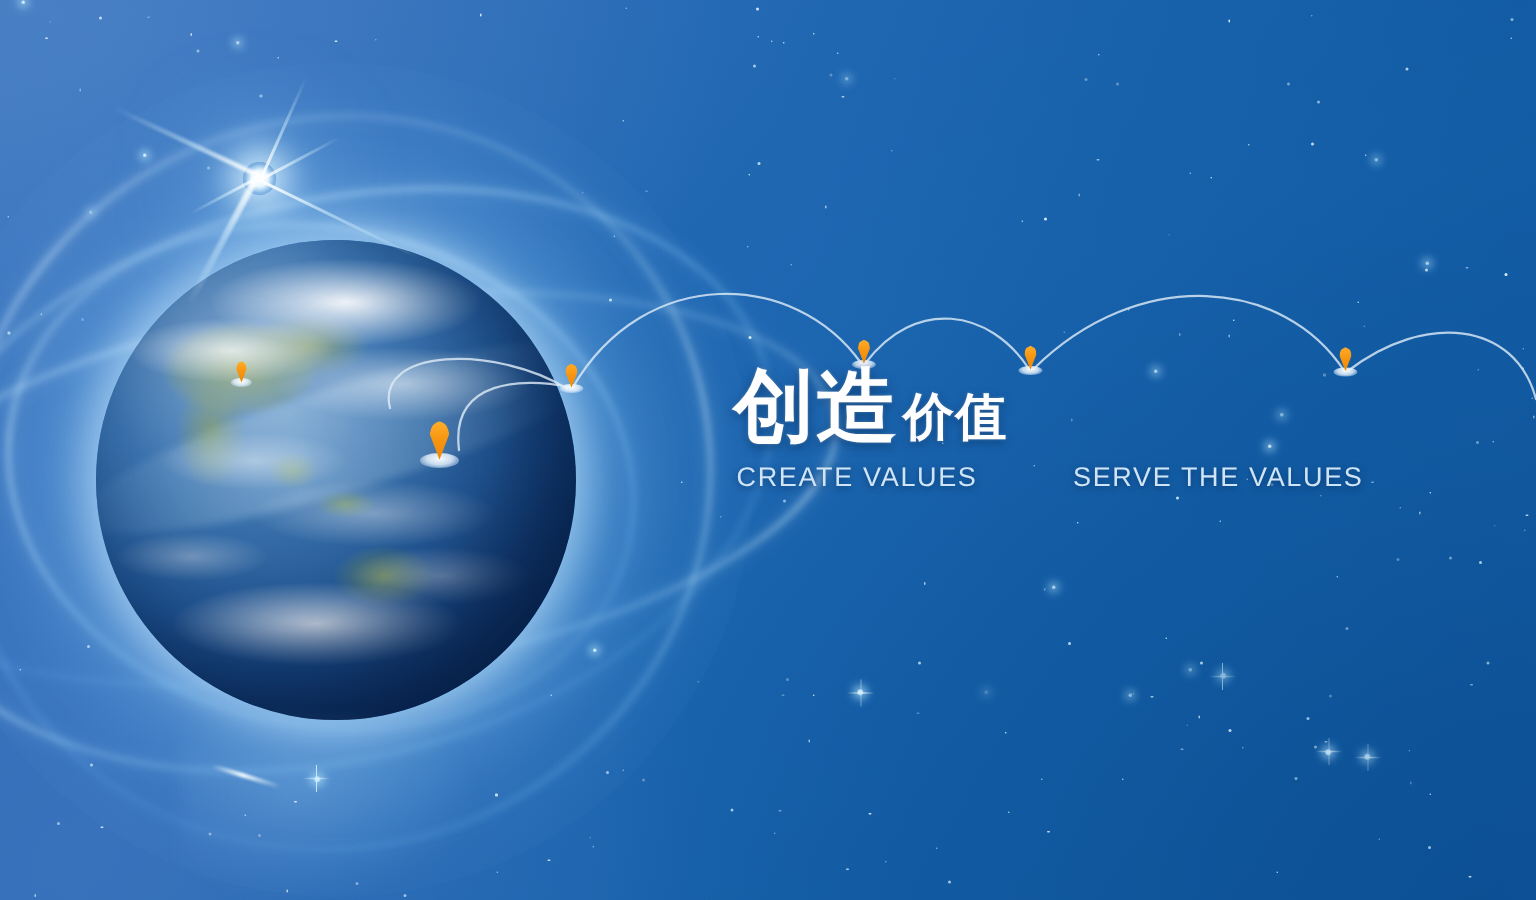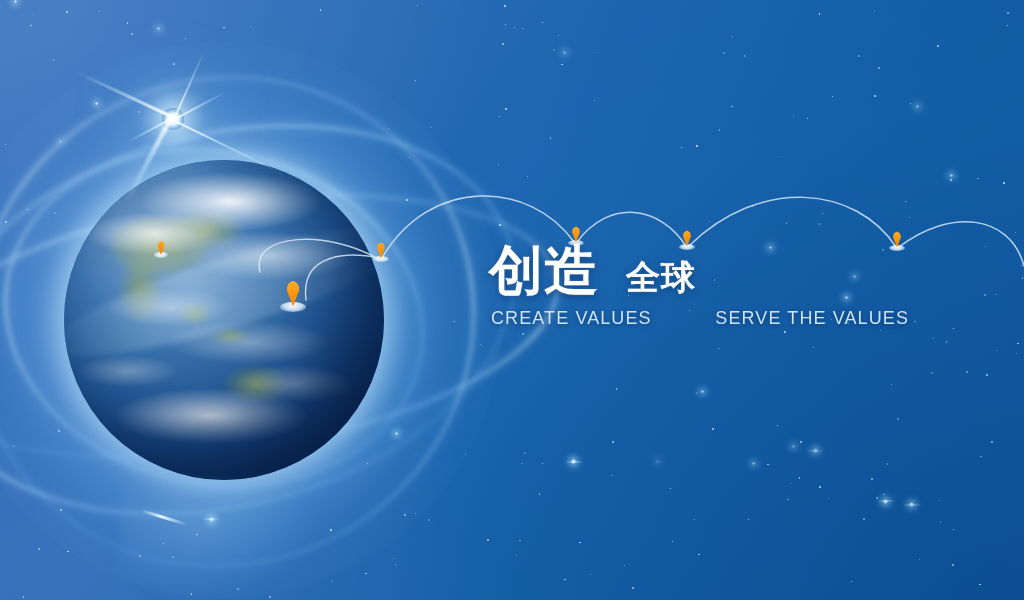--- a/index.html
+++ b/index.html
@@ -536,24 +536,24 @@
       </div>
     </div>
 
   <div id="streak-glow"></div>
   <div id="streak"></div>
 
   <div id="headline">
     <div class="line-main">
       <span class="phrase">
         <span class="cn-big">创造</span>
+        <span class="cn-small">价值</span>
       </span>
       <span class="phrase-gap"></span>
       <span class="phrase">
-        <span class="cn-small">全球</span>
       </span>
     </div>
     <div class="line-sub">
       <span class="en">CREATE VALUES</span>
       <span class="en-gap"></span>
       <span class="en">SERVE THE VALUES</span>
     </div>
   </div>
 
 </div>

